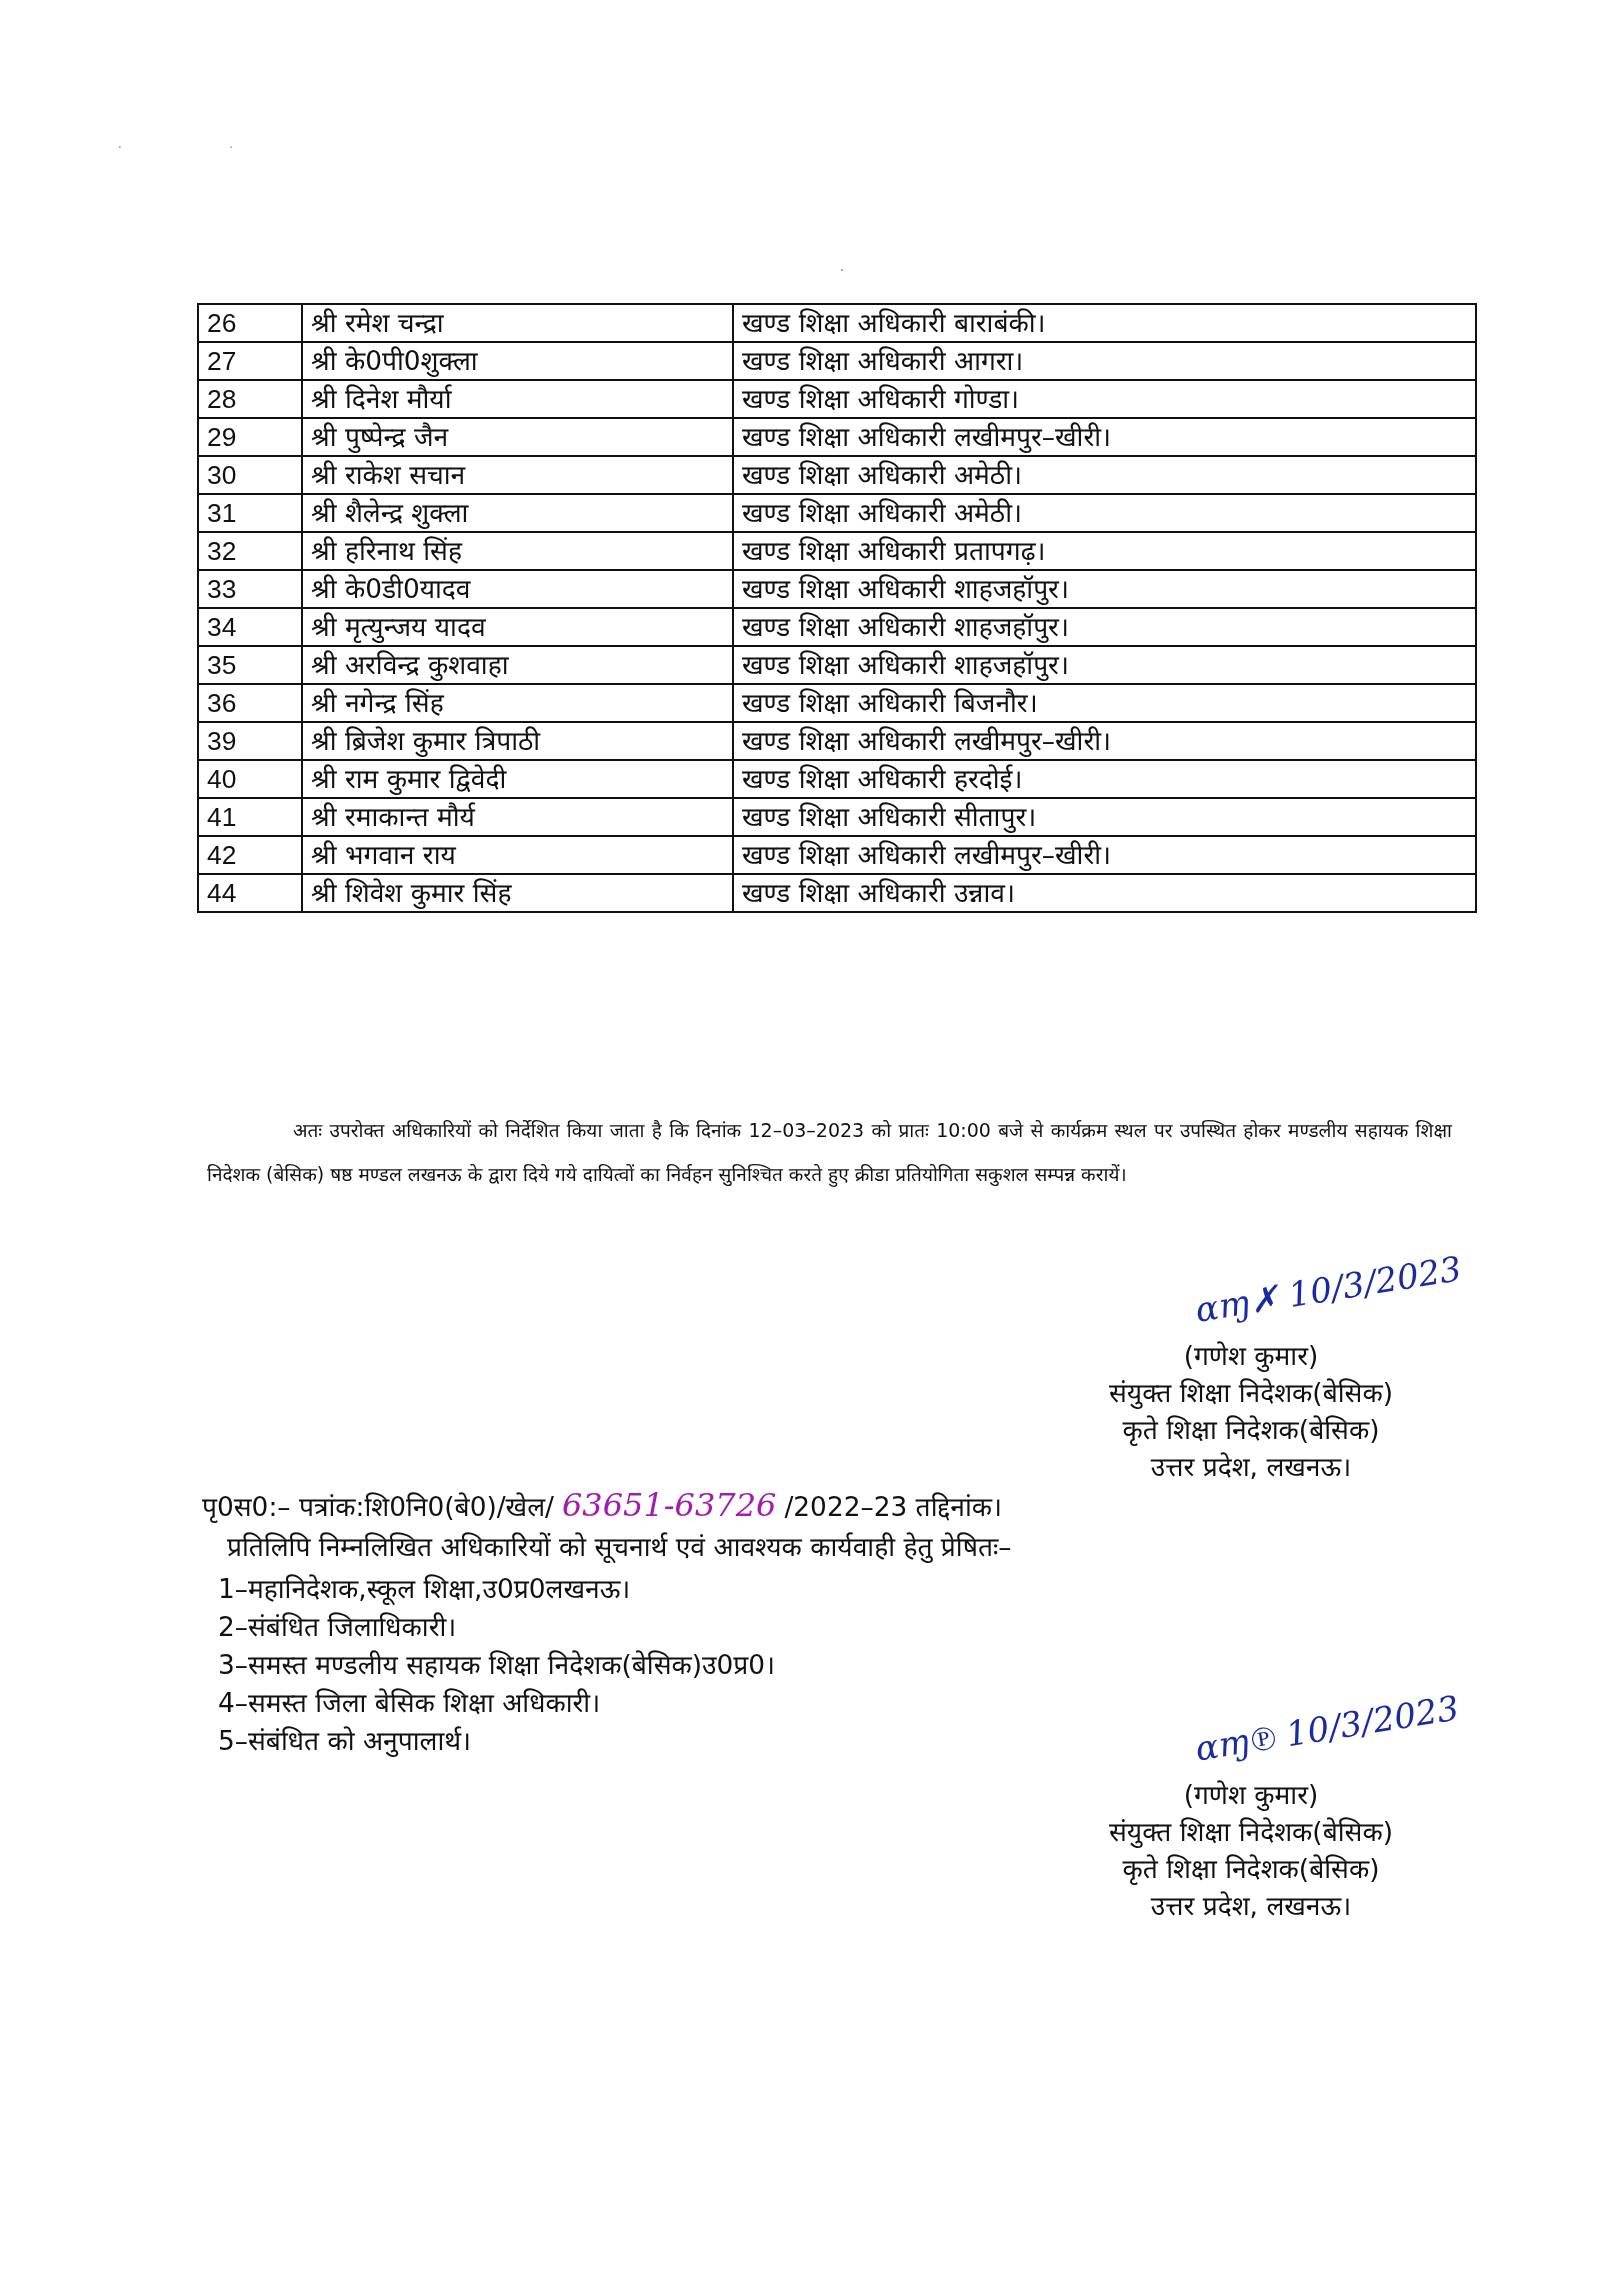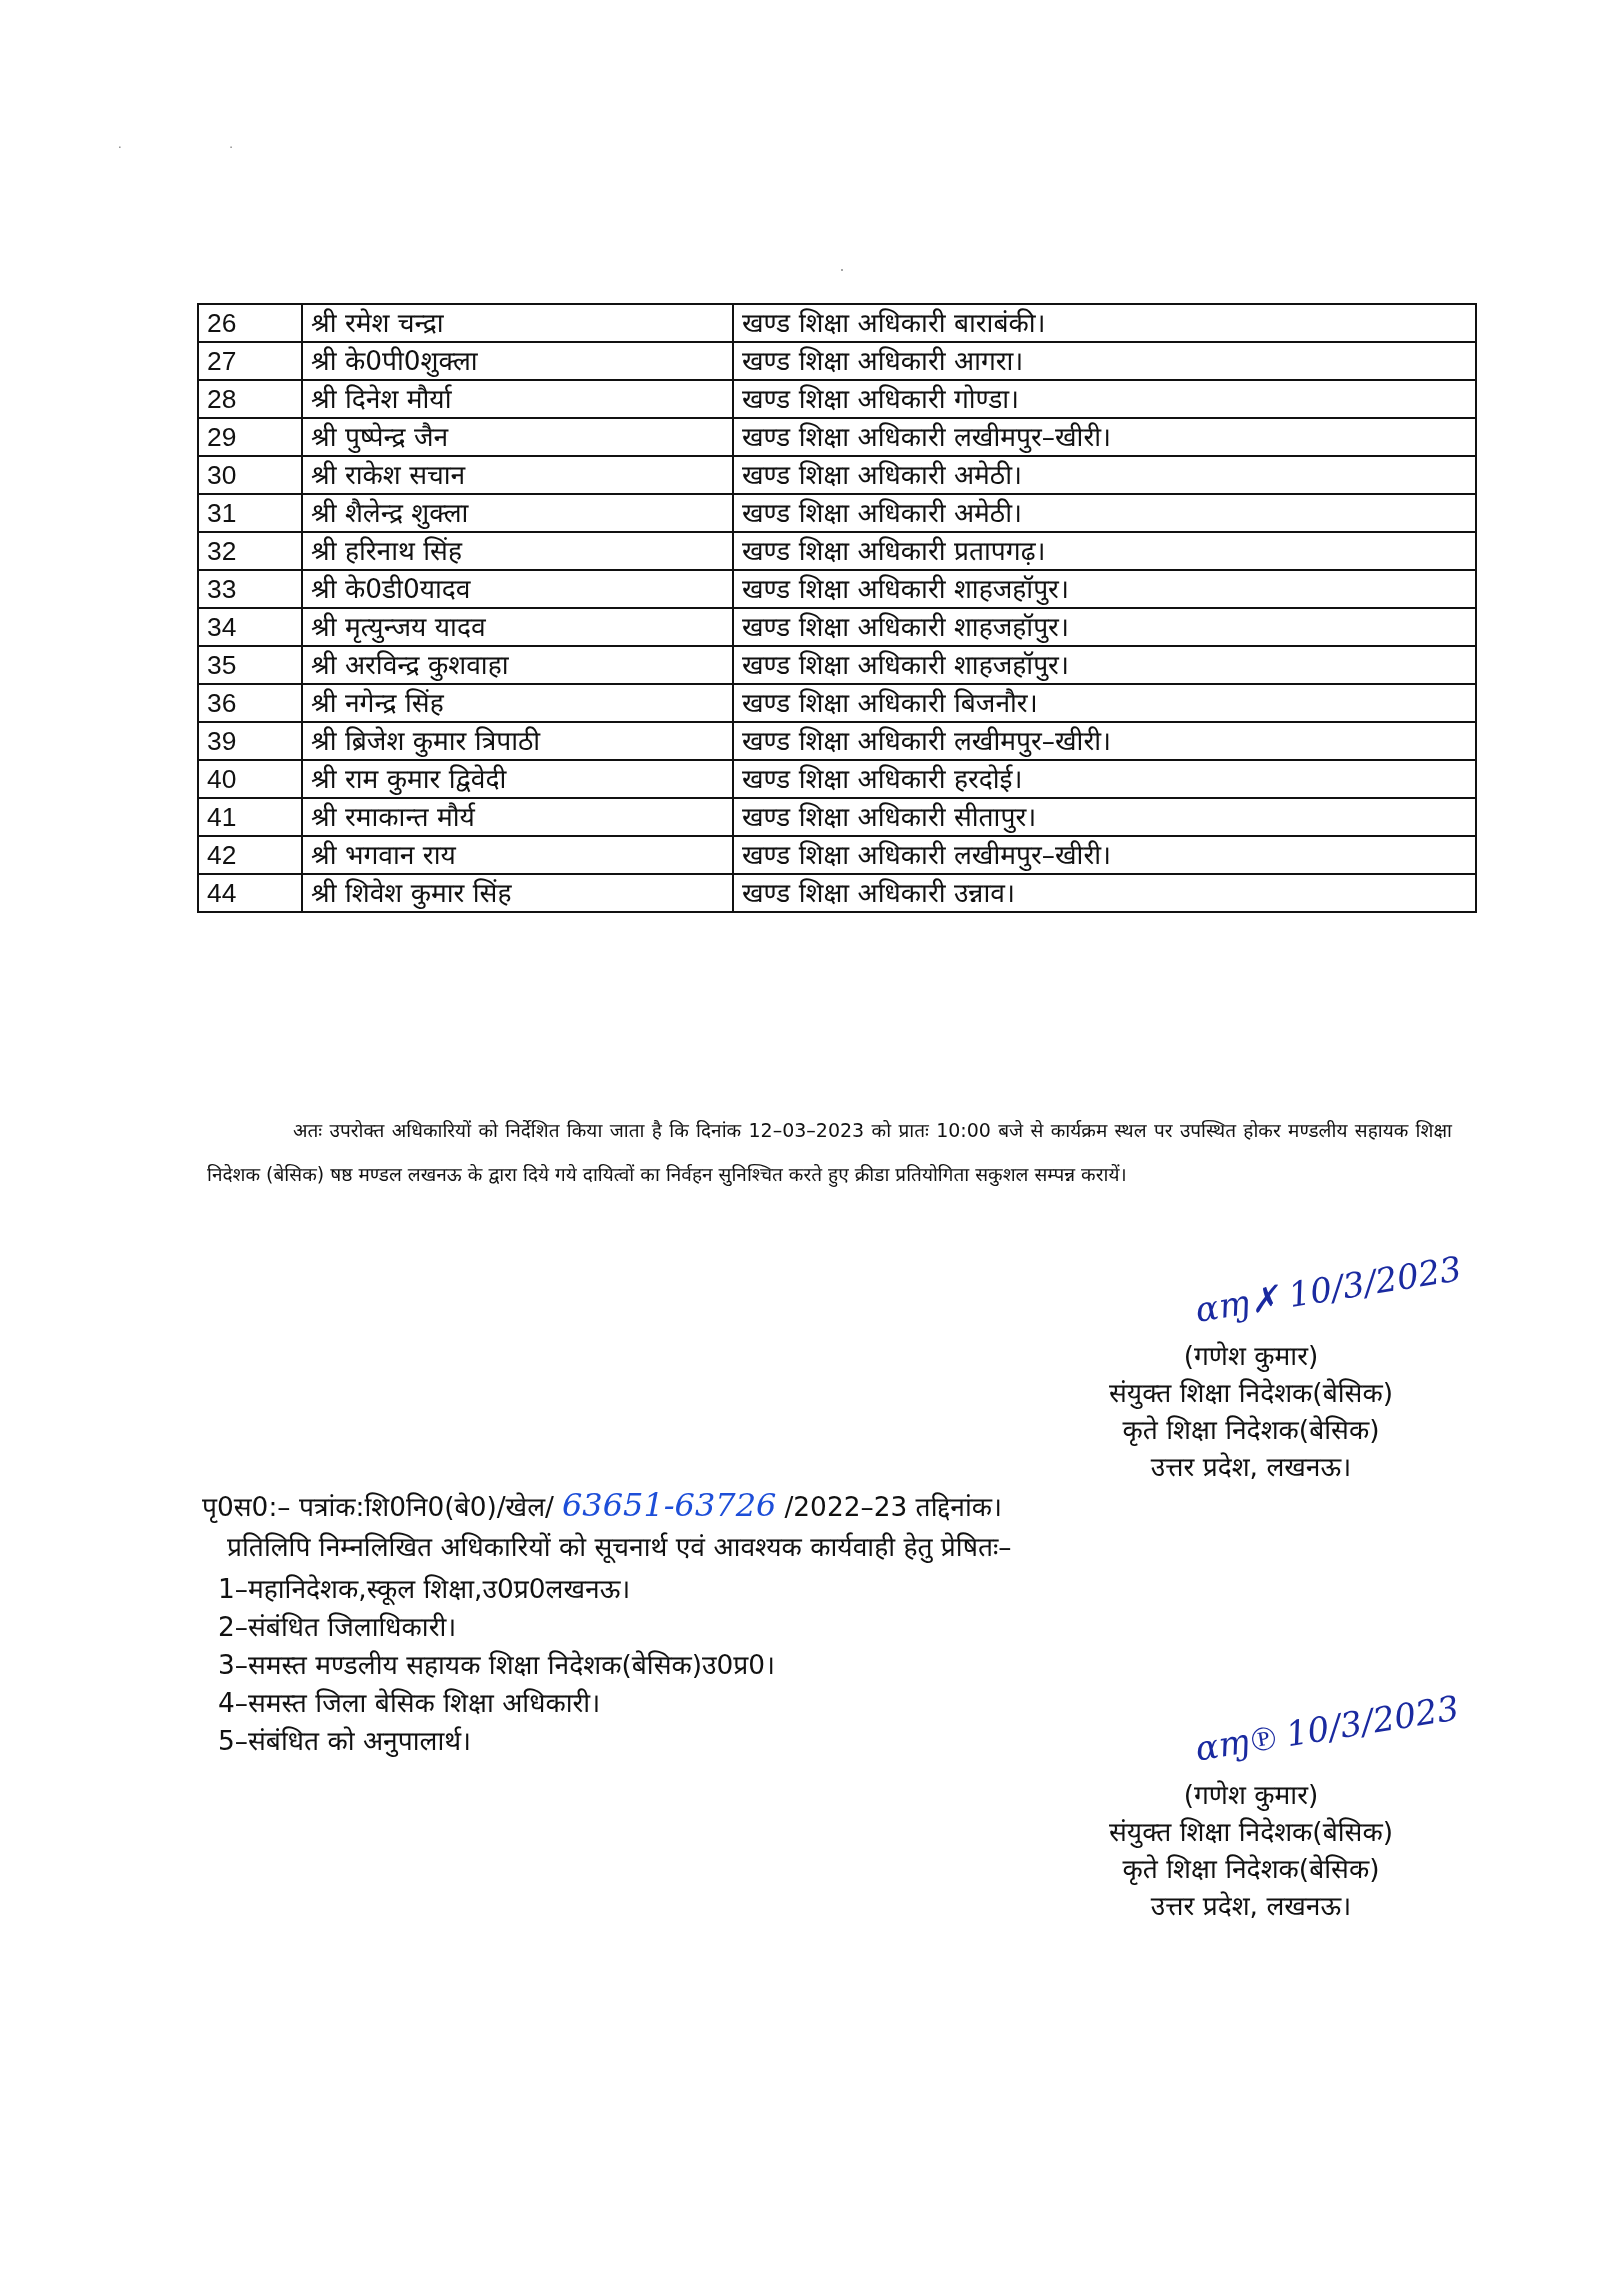--- a/index.html
+++ b/index.html
@@ -31,21 +31,21 @@
 
   .sig { position:absolute; width:344px; text-align:center; font-size:26.4px; line-height:37px; }
   .sig1 { left:1079px; top:1337px; }
   .sig2 { left:1079px; top:1776px; }
   .sig .hand {
     position:absolute; left:115px; top:-66px; font-family:"DejaVu Serif", serif;
     font-style:italic; color:#1a2aa0; font-size:34px; transform:rotate(-9deg); white-space:nowrap;
   }
 
   .refline { position:absolute; left:202px; top:1486px; font-size:26.4px; white-space:nowrap; }
-  .refline .hw { color:#1d4ed8; font-family:"DejaVu Serif", serif; font-style:italic; font-size:32px; padding:0 8px; }
+  .refline .hw { color:#a21caf; font-family:"DejaVu Serif", serif; font-style:italic; font-size:32px; padding:0 8px; }
 
   .copyhead { position:absolute; left:219px; top:1528px; font-size:26.4px; white-space:nowrap;margin-left:8px; }
   .copylist { position:absolute; left:218px; top:1570px; font-size:26.4px; line-height:38px; margin:0; padding:0; list-style:none; }
 </style>
 </head>
 <body>
 
 <div class="specks">· ·</div>
 <div class="dot"></div>
 

